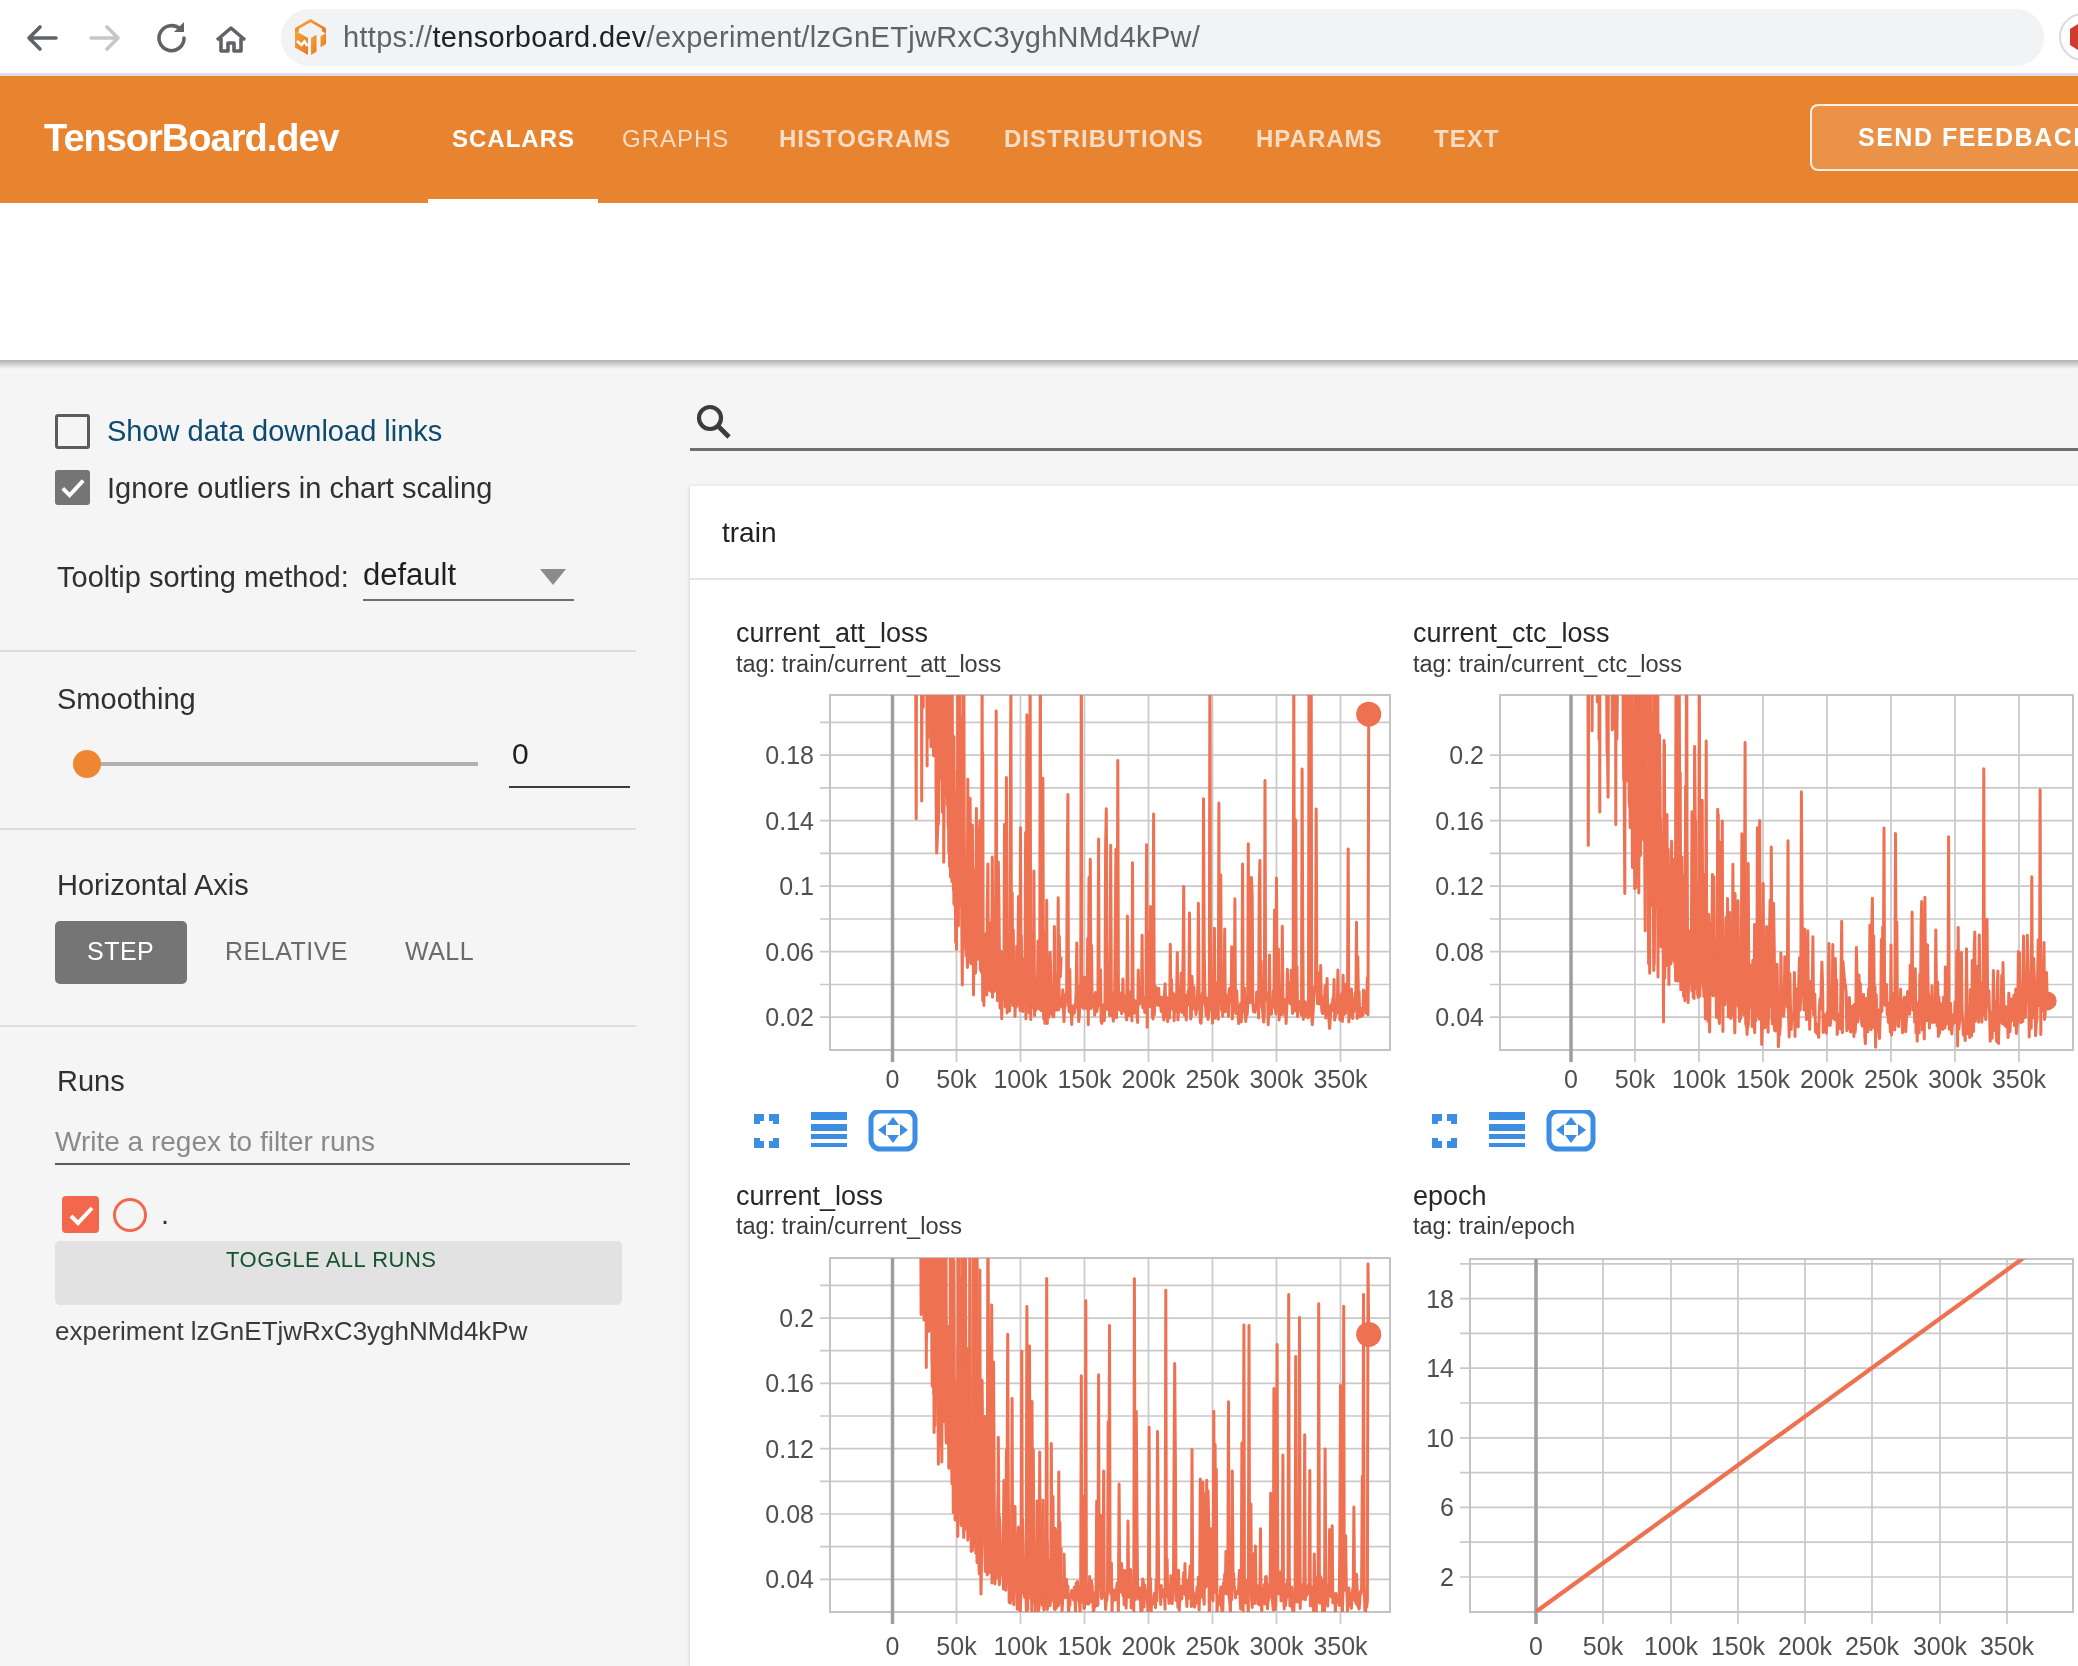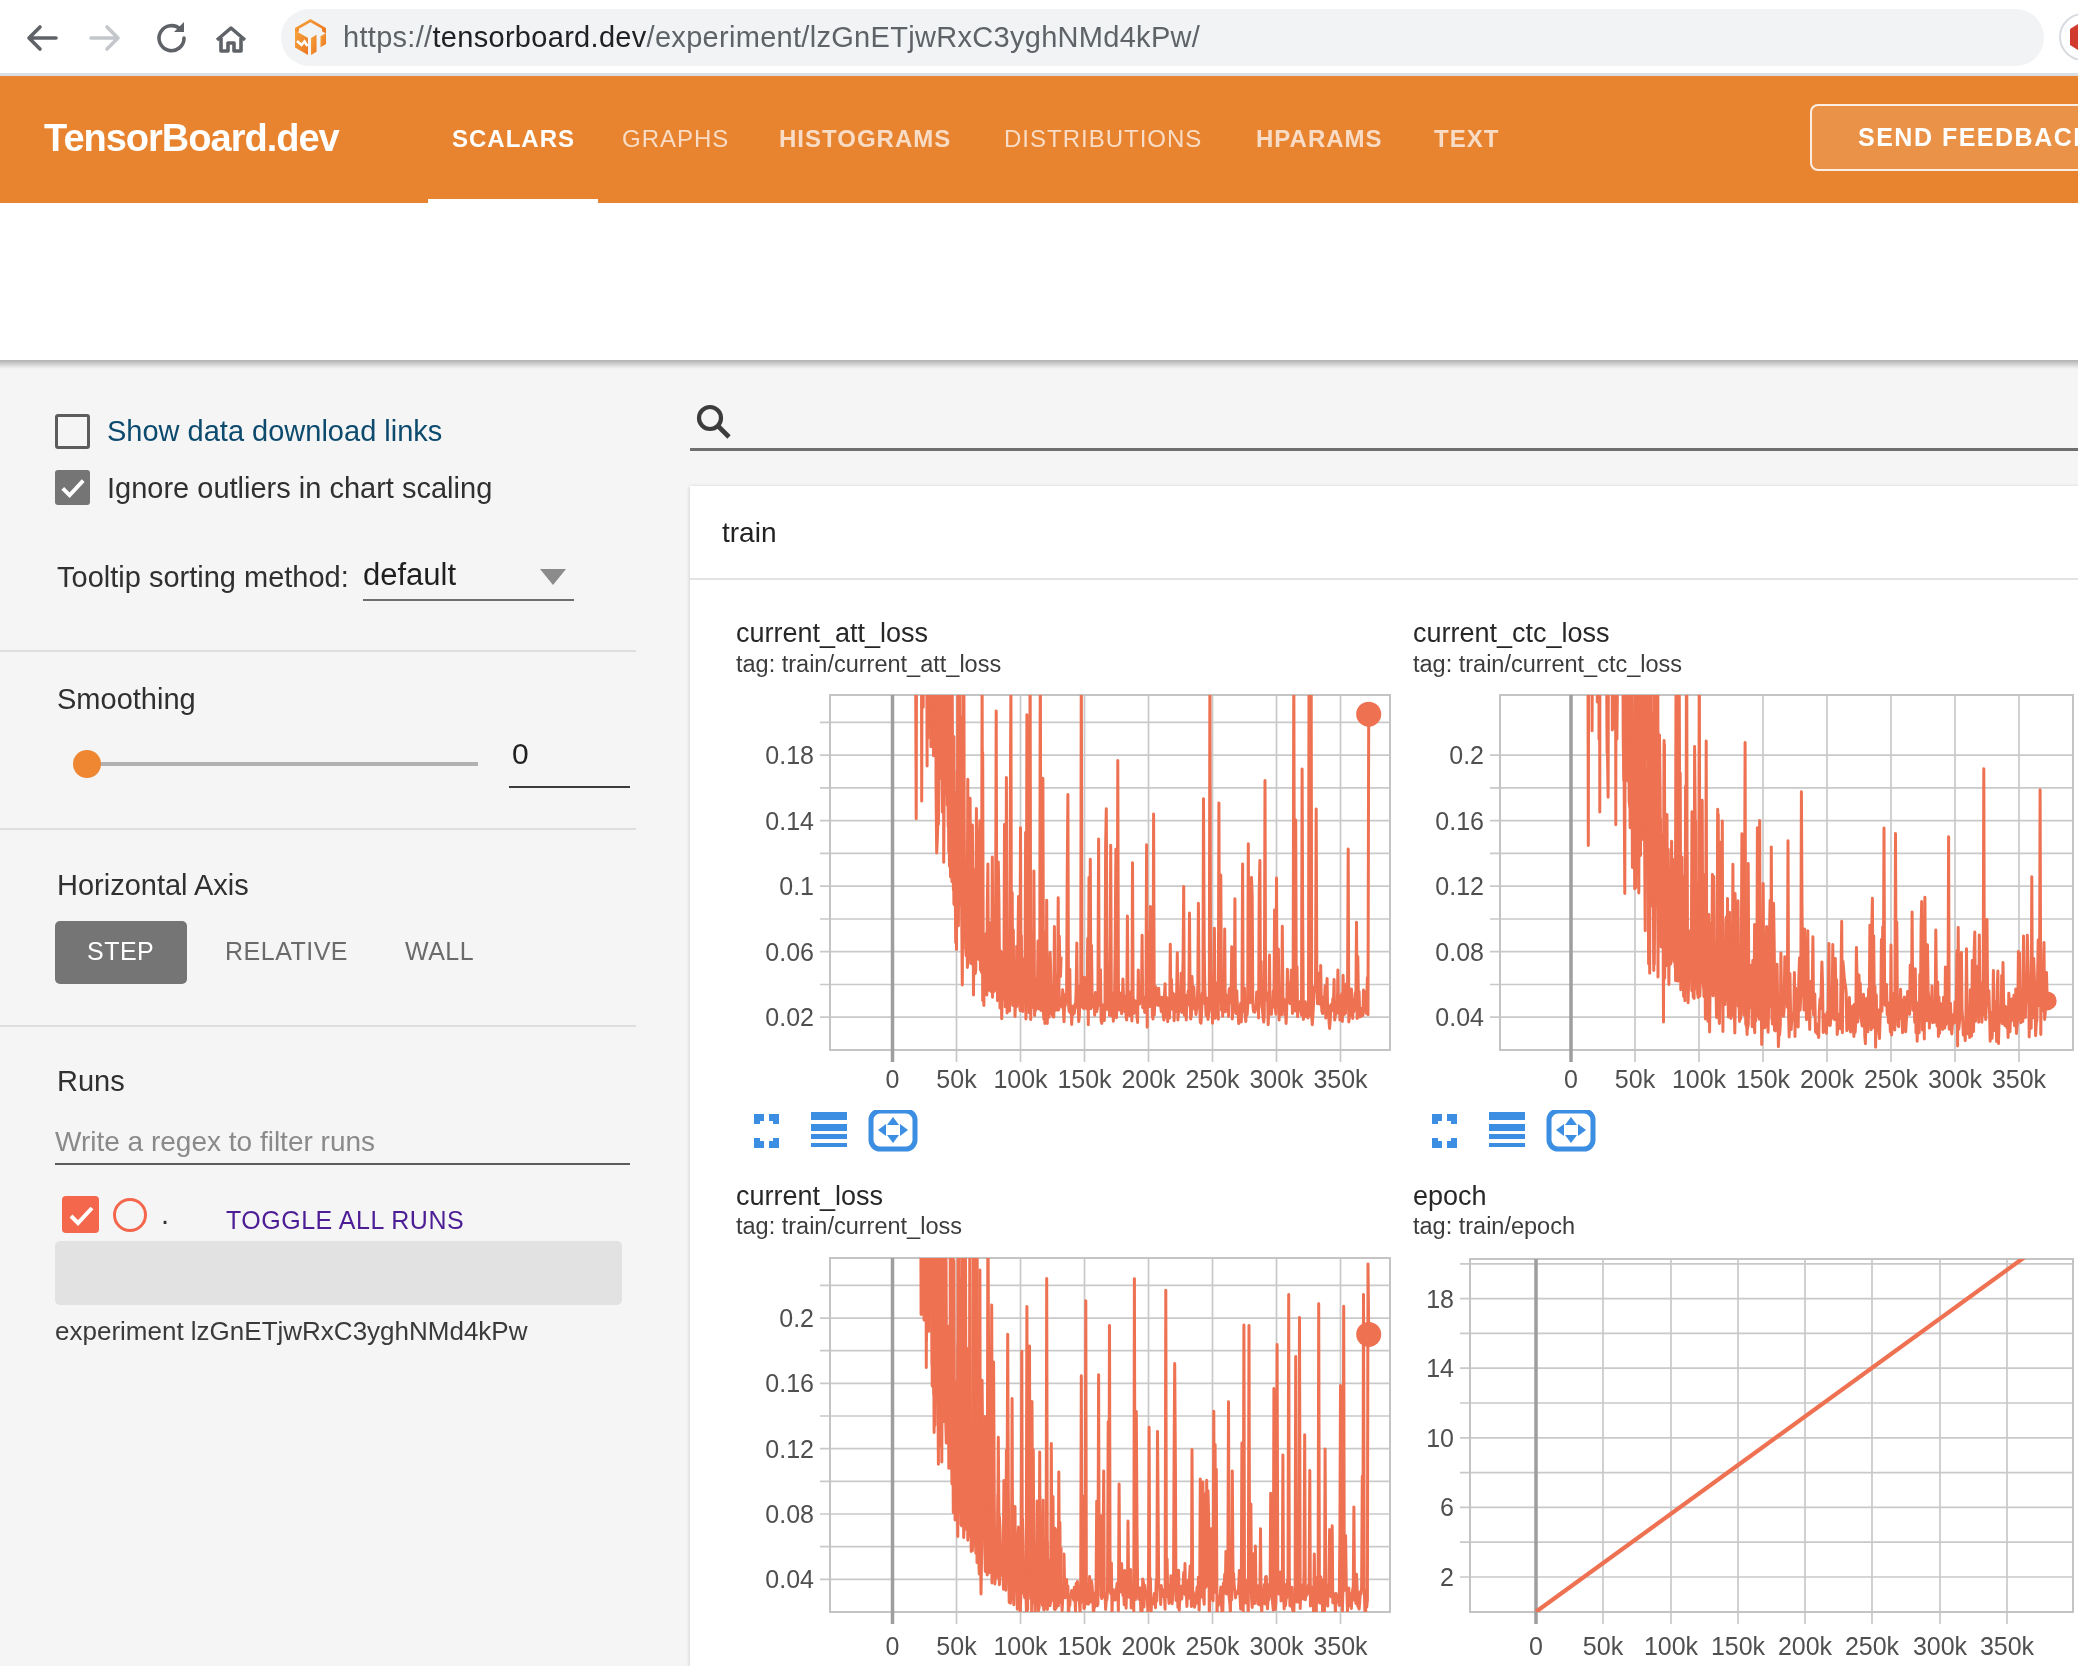--- a/index.html
+++ b/index.html
@@ -50,21 +50,21 @@
 <div class="abs" style="left:2059px;top:13px;width:48px;height:48px;border-radius:50%;background:#fff;border:2px solid #d8dbdf"></div>
 <svg class="abs" style="left:2070px;top:21px" width="8" height="32" viewBox="0 0 8 32">
  <path d="M0 8l8-5v26l-8-5z" fill="#d03b2e"></path>
 </svg>
 
 <div class="abs" style="left:0;top:76px;width:2078px;height:127px;background:#e8832f;box-shadow:0 5px 7px -2px rgba(0,0,0,.3)"></div>
 <div class="txt" style="left:44px;top:119px;font-size:38px;font-weight:bold;color:#fff;letter-spacing:-1px">TensorBoard.dev</div>
 <div class="txt" style="left:452px;top:127px;font-size:24px;font-weight:bold;color:#fff;letter-spacing:1px">SCALARS</div>
 <div class="txt" style="left:622px;top:127px;font-size:24px;font-weight:normal;color:rgba(255,255,255,.72);letter-spacing:1px">GRAPHS</div>
 <div class="txt" style="left:779px;top:127px;font-size:24px;font-weight:bold;color:rgba(255,255,255,.72);letter-spacing:1px">HISTOGRAMS</div>
-<div class="txt" style="left:1004px;top:127px;font-size:24px;font-weight:normal;color:rgba(255,255,255,.72);letter-spacing:1px">DISTRIBUTIONS</div>
+<div class="txt" style="left:1004px;top:127px;font-size:24px;font-weight:bold;color:rgba(255,255,255,.72);letter-spacing:1px">DISTRIBUTIONS</div>
 <div class="txt" style="left:1256px;top:127px;font-size:24px;font-weight:bold;color:rgba(255,255,255,.72);letter-spacing:1px">HPARAMS</div>
 <div class="txt" style="left:1434px;top:127px;font-size:24px;font-weight:bold;color:rgba(255,255,255,.72);letter-spacing:1px">TEXT</div>
 <div class="abs" style="left:428px;top:199px;width:170px;height:7px;background:#fff"></div>
 <div class="abs" style="left:1810px;top:104px;width:300px;height:67px;border:2px solid rgba(255,255,255,.85);border-radius:8px;background:rgba(255,255,255,.12)"></div>
 <div class="txt" style="left:1858px;top:125px;font-size:25px;font-weight:bold;color:#fff;letter-spacing:1.5px">SEND FEEDBACK</div>
 
 <div class="abs" style="left:0;top:203px;width:2078px;height:157px;background:#fff"></div>
 
 <div class="abs" style="left:0;top:360px;width:2078px;height:1306px;background:#f5f5f5"></div>
 <div class="abs" style="left:0;top:360px;width:2078px;height:9px;background:linear-gradient(rgba(0,0,0,.28),rgba(0,0,0,0))"></div>
@@ -100,21 +100,21 @@
 <div class="txt" style="left:57px;top:1067px;font-size:29px;color:#303030">Runs</div>
 <div class="txt" style="left:55px;top:1128px;font-size:28px;color:#8a8a8a">Write a regex to filter runs</div>
 <div class="abs" style="left:55px;top:1163px;width:575px;height:2px;background:#5c5c5c"></div>
 <div class="abs" style="left:62px;top:1196px;width:37px;height:37px;background:#f4674c;border-radius:4px"></div>
 <svg class="abs" style="left:63px;top:1197px" width="36" height="36" viewBox="0 0 36 36">
       <path d="M8 19l7 7 14-15" fill="none" stroke="#fff" stroke-width="4.0"></path>
     </svg>
 <div class="abs" style="left:113px;top:1198px;width:34px;height:34px;border-radius:50%;border:3.5px solid #f4674c"></div>
 <div class="txt" style="left:161px;top:1200px;font-size:29px;color:#303030">.</div>
 <div class="abs" style="left:55px;top:1241px;width:567px;height:64px;background:#e2e2e2;border-radius:5px"></div>
-<div class="txt" style="left:226px;top:1208px;font-size:25px;color:#4c1d95;letter-spacing:.5px">TOGGLE ALL RUNS</div>
+<div class="txt" style="left:226px;top:1249px;font-size:22px;color:#14532d;letter-spacing:.5px">TOGGLE ALL RUNS</div>
 <div class="txt" style="left:55px;top:1318px;font-size:26px;color:#3a3a3a">experiment lzGnETjwRxC3yghNMd4kPw</div>
 
 <svg class="abs" style="left:694px;top:402px" width="40" height="40" viewBox="0 0 40 40">
  <circle cx="16" cy="16" r="11" fill="none" stroke="#3c3c3c" stroke-width="4.2"></circle>
  <line x1="24.5" y1="24.5" x2="35" y2="35" stroke="#3c3c3c" stroke-width="4.6"></line>
 </svg>
 <div class="abs" style="left:690px;top:448px;width:1388px;height:2.5px;background:#6f6f6f"></div>
 
 <div class="abs" style="left:690px;top:486px;width:1400px;height:1180px;background:#fff;box-shadow:0 1px 4px rgba(0,0,0,.2)"></div>
 <div class="txt" style="left:722px;top:519px;font-size:28px;color:#212121">train</div>

